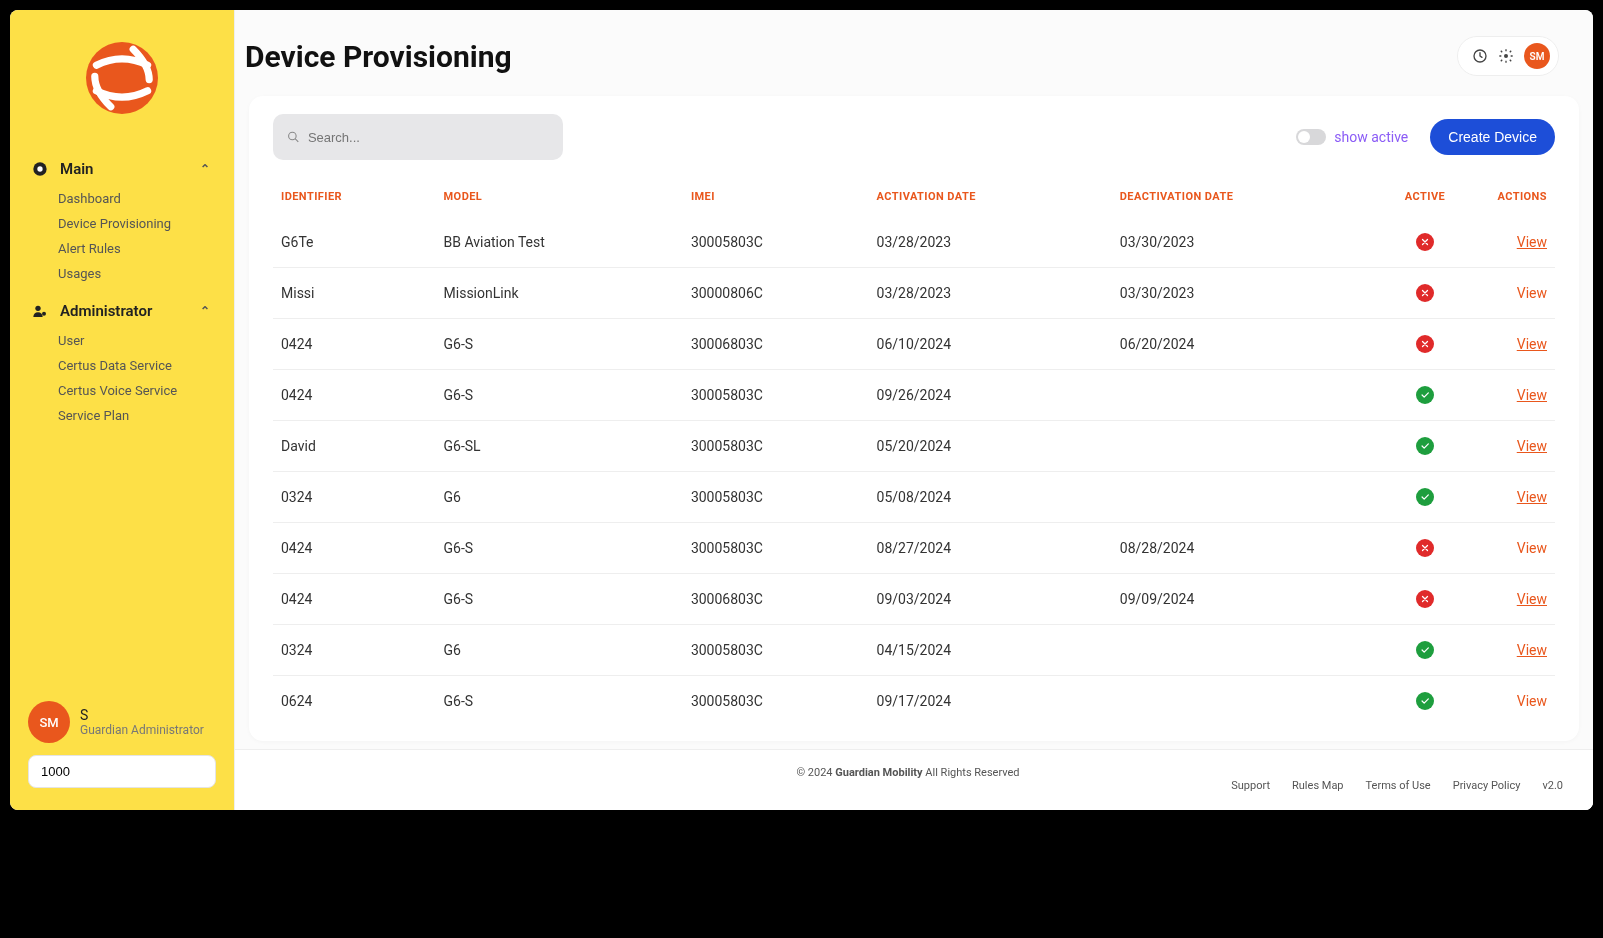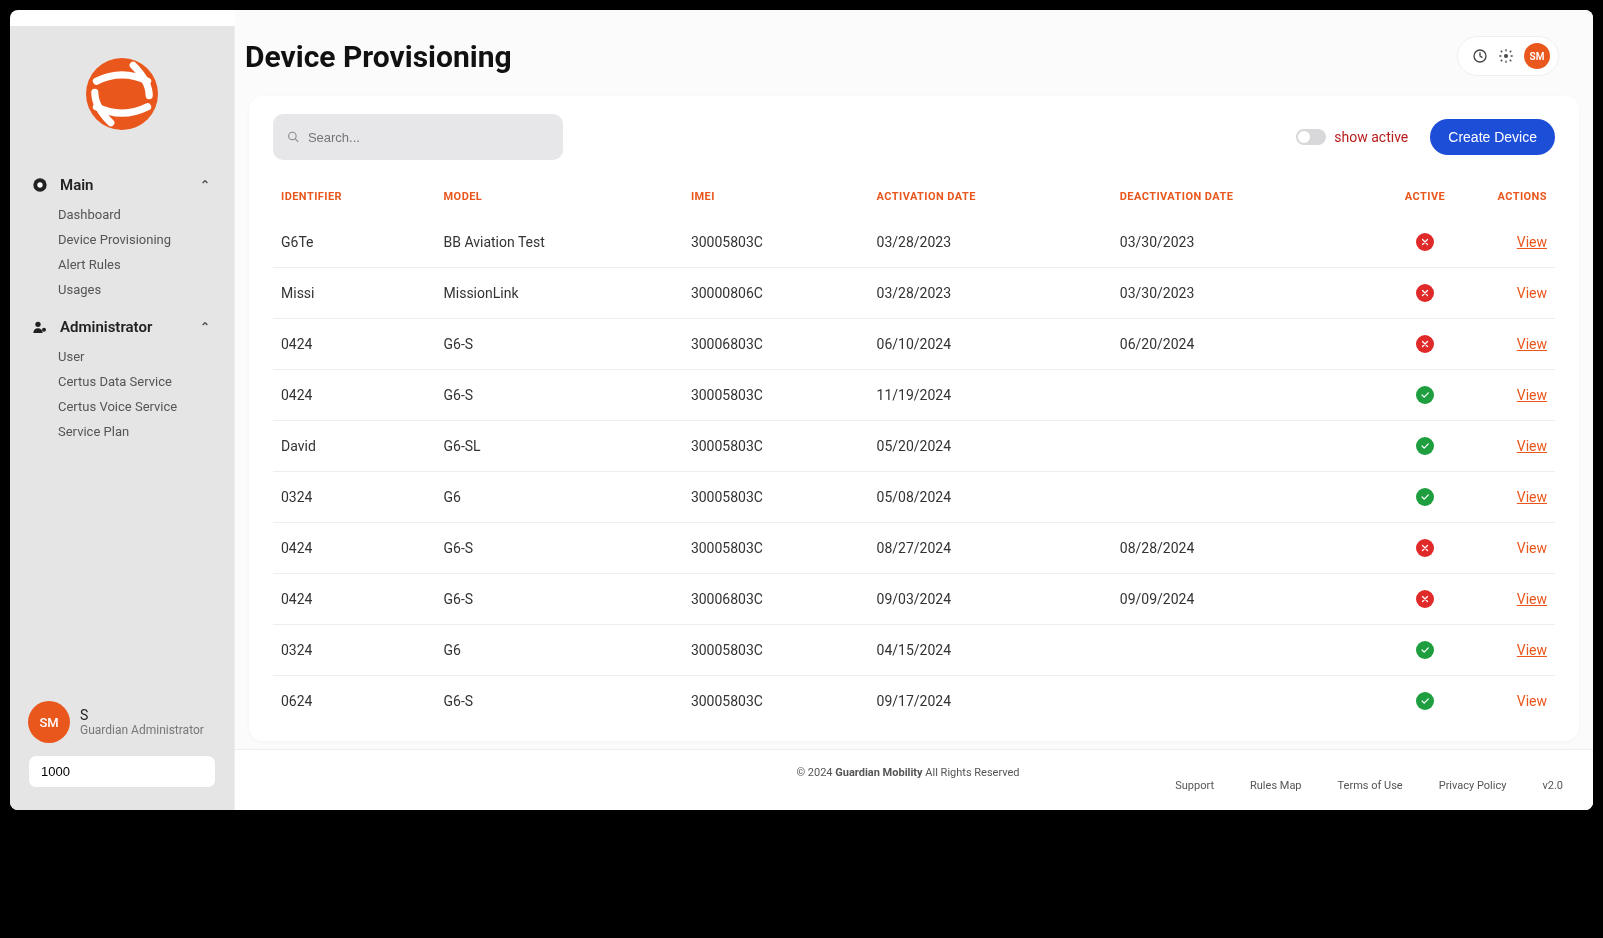--- a/index.html
+++ b/index.html
@@ -15,22 +15,21 @@
     border-radius: 8px;
     display: flex;
     height: 800px;
     overflow: hidden;
   }
   .sidebar {
     width: 225px;
     border-right: 1px solid #eee;
     display: flex;
     flex-direction: column;
-    background: #e5e5e5;
-    margin-top: 16px;
+    background: #fde047;
   }
   .logo-wrap {
     display: flex;
     justify-content: center;
     padding: 28px 0 20px;
   }
   .logo {
     width: 80px; height: 80px;
   }
   .nav {
@@ -108,21 +107,21 @@
   }
   .search-wrap {
     background:#e7e7e9; border-radius:10px; display:flex; align-items:center;
     padding:0 14px; width:290px; height:46px;
   }
   .search-wrap input {
     border:none; background:transparent; outline:none; font-size:13px; width:100%; color:#555;
   }
   .search-wrap svg { width:14px; height:14px; color:#888; margin-right:8px; }
   .toggle-wrap {
-    margin-left:auto; display:flex; align-items:center; gap:8px; color:#b91c1c; font-size:14px;
+    margin-left:auto; display:flex; align-items:center; gap:8px; color:#8b5cf6; font-size:14px;
   }
   .toggle {
     width:30px; height:16px; background:#d8d8da; border-radius:8px; position:relative; cursor:pointer;
   }
   .toggle::after {
     content:''; position:absolute; top:2px; left:2px; width:12px; height:12px; background:#fff; border-radius:50%;
   }
   .btn-create {
     margin-left:22px; background:#1d4ed8; color:#fff; border:none; border-radius:22px;
     padding:10px 18px; font-size:14px; font-weight:400; cursor:pointer;
@@ -157,21 +156,21 @@
   .pg {
     width:22px; height:22px; border-radius:50%; border:1px solid #ddd; background:#fff;
     display:flex; align-items:center; justify-content:center; font-size:12px; color:#555; cursor:pointer;
   }
   .pg.active { background:#e9571d; color:#fff; border-color:#e9571d; }
 
   .footer {
     display:flex; align-items:center; padding:16px 30px 18px 18px; font-size:11px; color:#555;
     border-top:1px solid #eee; background:#fff;flex-direction:column;
   }
-  .footer .links { margin-left:auto; display:flex; gap:36px; }
+  .footer .links { margin-left:auto; display:flex; gap:22px; }
   .footer .links span { cursor:pointer; }
 </style>
 </head>
 <body>
 
 <div class="app-frame">
 
   <aside class="sidebar">
     <div class="logo-wrap">
       <svg class="logo" viewBox="0 0 100 100">
@@ -310,21 +309,21 @@
                     <svg viewBox="0 0 24 24">
                       <path d="M6 6l12 12M18 6L6 18" stroke="#fff" stroke-width="3" stroke-linecap="round"></path>
                     </svg>
                   </span></td>
                 <td class="col-actions"><a class="view-link ul">View</a></td>
               </tr>
               <tr>
                 <td>0424</td>
                 <td>G6-S</td>
                 <td>30005803C</td>
-                <td>11/19/2024</td>
+                <td>09/26/2024</td>
                 <td></td>
                 <td class="col-active"><span class="badge ok">
                     <svg viewBox="0 0 24 24">
                       <path d="M5 12l5 5L20 7" stroke="#fff" stroke-width="3" fill="none" stroke-linecap="round" stroke-linejoin="round"></path>
                     </svg>
                   </span></td>
                 <td class="col-actions"><a class="view-link ul">View</a></td>
               </tr>
               <tr>
                 <td>David</td>

